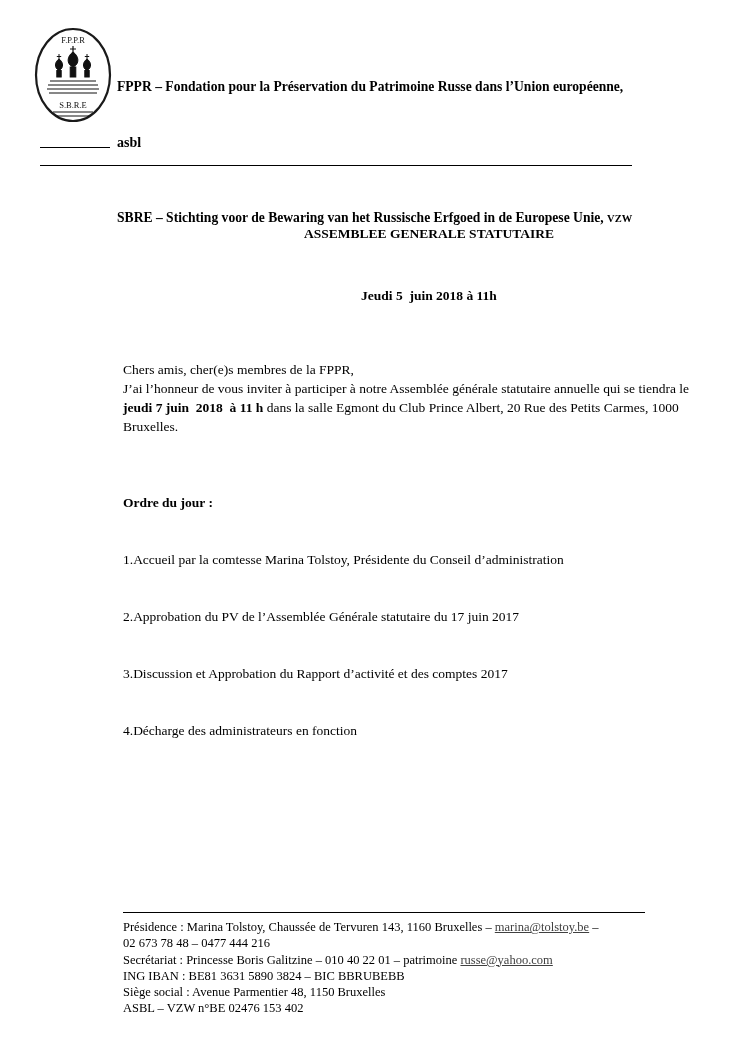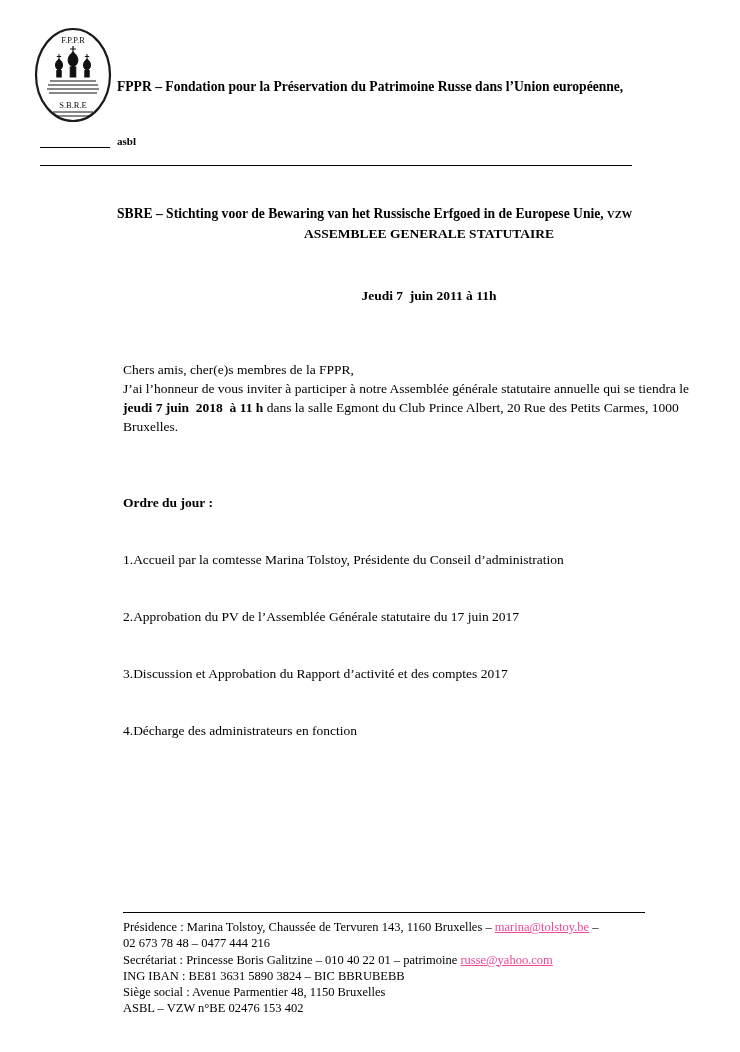--- a/index.html
+++ b/index.html
@@ -9,42 +9,42 @@
     width:740px; height:1052px;
     margin:0 auto;
     background:#ffffff;
     font-family:"Liberation Serif", serif;
     color:#000;
     overflow:hidden;
   }
   .logo { position:absolute; left:33px; top:26px; }
   .header-text { position:absolute; left:117px; top:42px; width:585px; white-space:pre-wrap; }
   .org-line1 { font-weight:bold; font-size:13.6px; line-height:17px; }
-  .org-asbl  { font-weight:bold; font-size:11px; margin-top:4px; }
+  .org-asbl  { font-weight:bold; font-size:14px; margin-top:4px; }
   .org-line2 { font-weight:bold; font-size:13.6px; margin-top:23px; }
   .vzw { font-size:10.5px; }
   .short-rule { position:absolute; left:40px; top:147px; width:70px; border-bottom:1.4px solid #000; }
   .long-rule  { position:absolute; left:40px; top:165px; width:592px; border-bottom:1.6px solid #000; }
   .content {
     position:absolute; left:123px; top:186px; width:572px;
     font-size:13.5px; line-height:19px;
   }
   .content p, .content div, .header-text div, .footer div { white-space:pre-wrap; }
   .title-block { padding-left:40px; text-align:center; }
   .title-line { font-weight:bold; }
   .title-line2 { margin-top:5px; }
   .after-title { height:17px; }
   .bold { font-weight:bold; }
   .spacer-sm { height:19px; }
   .footer {
     position:absolute; left:123px; top:903px; width:560px;
     font-size:12.5px; line-height:16.3px;
   }
   .footer-rule { width:522px; border-bottom:1px solid #000; height:10px; margin-bottom:6px; }
-  a.mail-link { color:#ec4899; text-decoration:underline; cursor:pointer; }
+  a.mail-link { color:#404040; text-decoration:underline; cursor:pointer; }
 </style>
 </head>
 <body>
 
 <div class="page">
 
   <svg class="logo" width="80" height="98" viewBox="0 0 80 98">
     <ellipse cx="40" cy="49" rx="37" ry="46" fill="none" stroke="#1a1a1a" stroke-width="2.2"></ellipse>
     <text x="40" y="17" text-anchor="middle" font-size="8.5" font-family="Liberation Serif, serif" fill="#111">F.P.P.R</text>
     <g stroke="#111" fill="#111">
@@ -69,21 +69,21 @@
     <div class="org-line2"><span>SBRE – Stichting voor de Bewaring van het Russische Erfgoed in de Europese Unie, </span><span class="vzw">VZW</span></div>
   </div>
 
   <div class="short-rule"></div>
   <div class="long-rule"></div>
 
   <div class="content">
 
     <div class="title-block">
       <div class="title-line">ASSEMBLEE GENERALE STATUTAIRE</div>
-      <div class="title-line title-line2">Jeudi 7  juin 2011 à 11h</div>
+      <div class="title-line title-line2">Jeudi 5  juin 2018 à 11h</div>
     </div>
     <div class="after-title"></div>
 
     <p>Chers amis, cher(e)s membres de la FPPR,</p>
 
     <p><span>J’ai l’honneur de vous inviter à participer à notre Assemblée générale statutaire annuelle qui se tiendra le  </span><span class="bold">jeudi 7 juin  2018  à 11 h</span><span> dans la salle Egmont du Club Prince Albert, 20 Rue des Petits Carmes, 1000 Bruxelles.</span></p>
 
 
     <div class="spacer-sm"></div>
 

